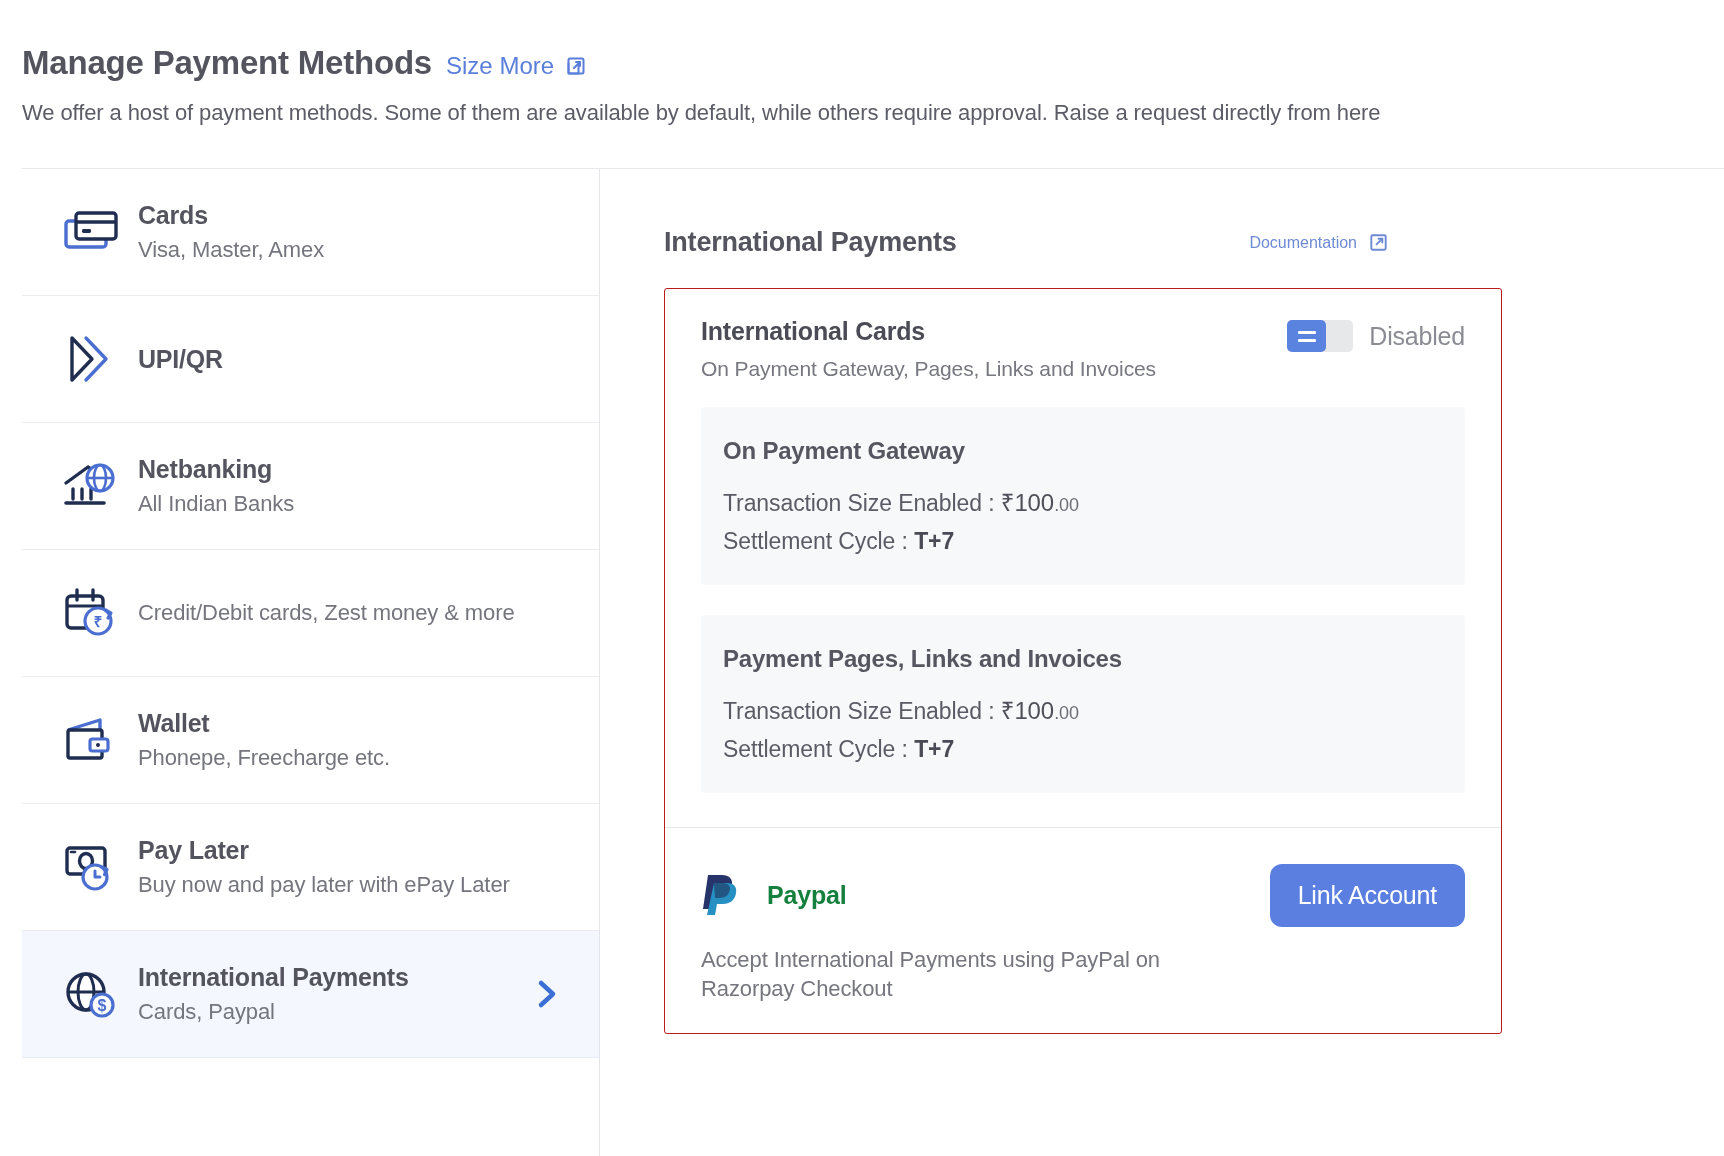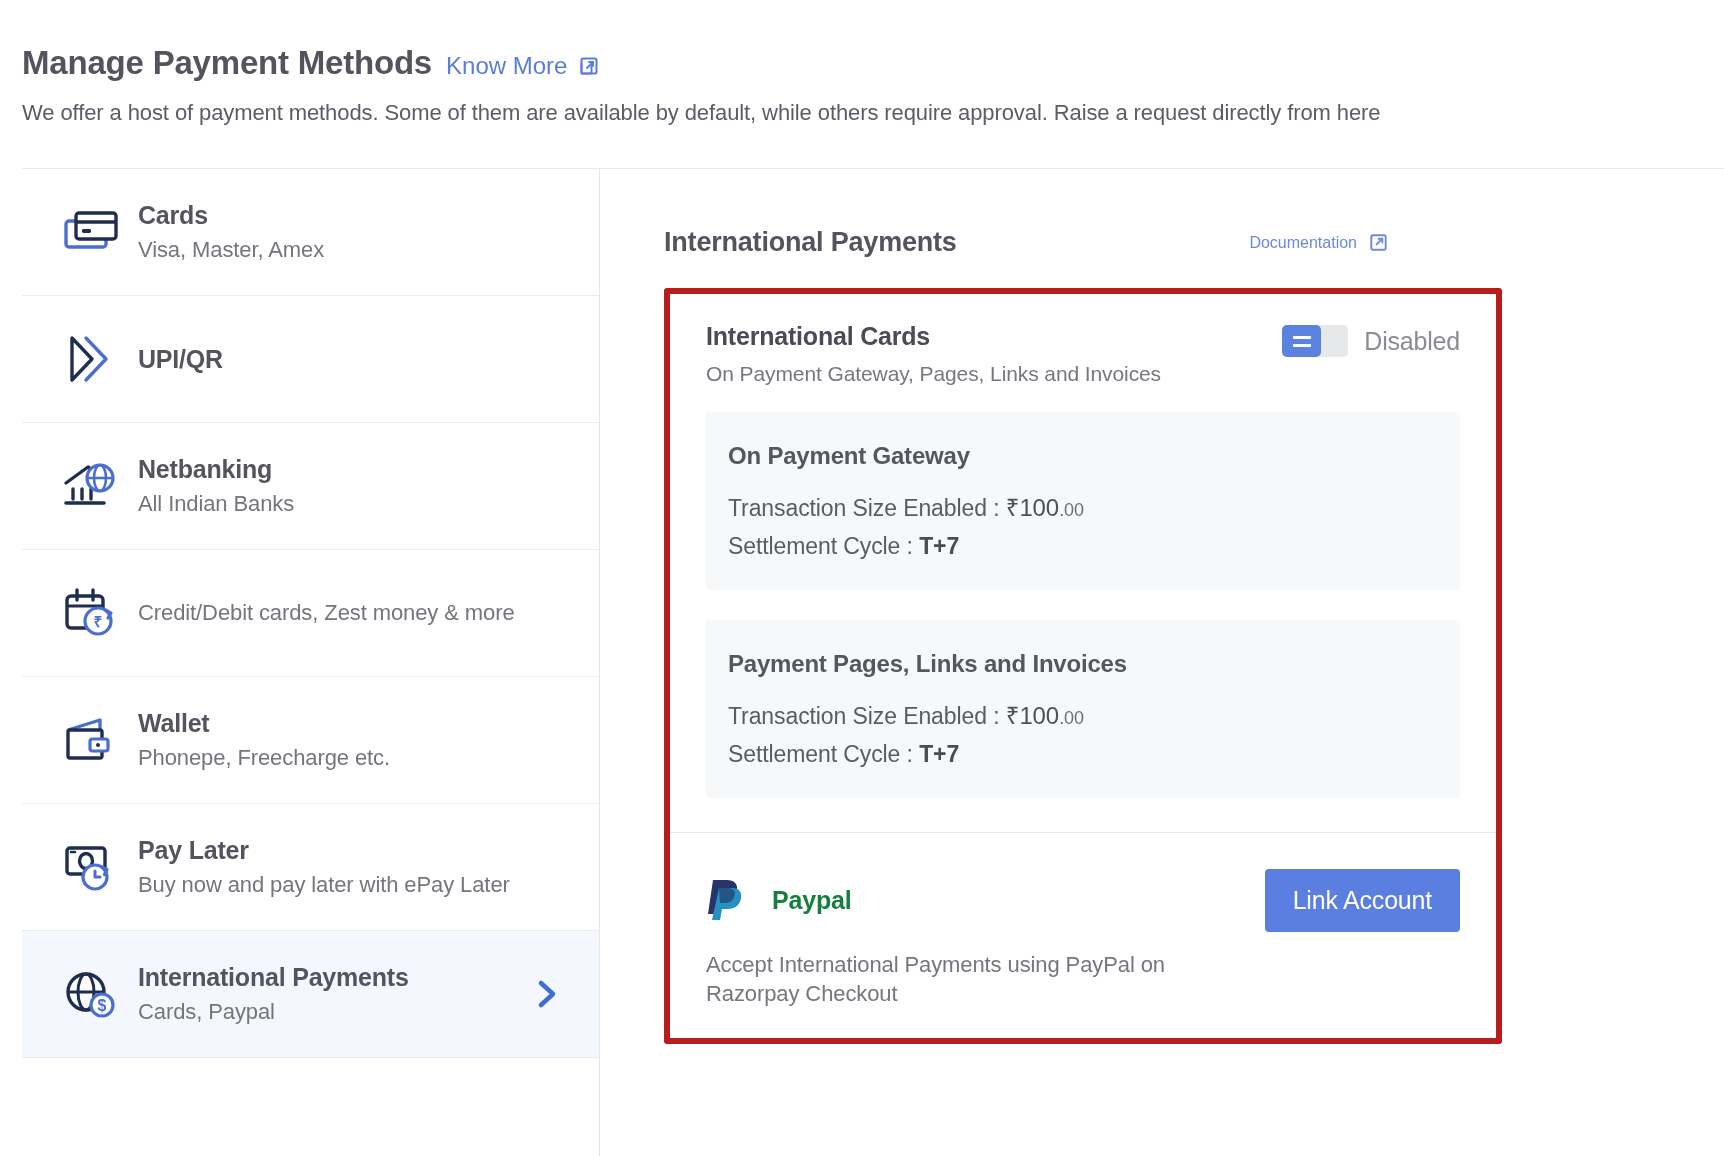--- a/index.html
+++ b/index.html
@@ -129,21 +129,21 @@
     gap: 10px;
     color: #6d8ad4;
     font-size: 16px;
     cursor: pointer;
     white-space: nowrap;
   }
 
   .detail-card {
     margin: 30px 0 12px 64px;
     width: 838px;
-    border: 6px solid #b91c1c;
+    border: 1px solid #b91c1c;
     border-radius: 3px;
     background: #fff;
   }
   .card-section { padding: 28px 36px 34px 36px; }
 
   .intl-head {
     display: flex;
     align-items: flex-start;
     justify-content: space-between;
   }
@@ -235,21 +235,21 @@
   .paypal-name {
     font-size: 25px;
     font-weight: 700;
     color: #15803d;
     letter-spacing: -0.2px;
   }
   .link-btn {
     background: #5a7fe0;
     color: #fff;
     border: none;
-    border-radius: 4px;
+    border-radius: 12px;
     font-size: 25px;
     font-family: "Liberation Sans", sans-serif;
     padding: 17px 28px;
     cursor: pointer;
     letter-spacing: -0.2px;
   }
   .paypal-desc {
     margin-top: 18px;
     font-size: 22px;
     color: #75767e;
@@ -260,21 +260,21 @@
 </style>
 </head>
 <body>
 
 <div class="page">
 
   <div class="header">
     <div class="title-row">
       <div class="page-title">Manage Payment Methods</div>
       <a class="know-more">
-        <span class="know-more-text">Know More</span>
+        <span class="know-more-text">Size More</span>
         <span class="ext-icon">
           <svg width="24" height="24" viewBox="0 0 24 24" fill="none" stroke="#5a7fdb" stroke-width="2" stroke-linecap="round" stroke-linejoin="round">
             <path d="M4 4 h8 v16 h-8 z" stroke="none" fill="none"></path>
             <path d="M4.5 9.5 v10 h10 v-10"></path>
             <path d="M4.5 9.5 v-5 h10 v5" opacity="0"></path>
             <rect x="4.5" y="4.5" width="15" height="15" rx="1.5" stroke="#5a7fdb" fill="none"></rect>
             <path d="M10 14 L16 8"></path>
             <path d="M12 8 h4 v4"></path>
           </svg>
         </span>

